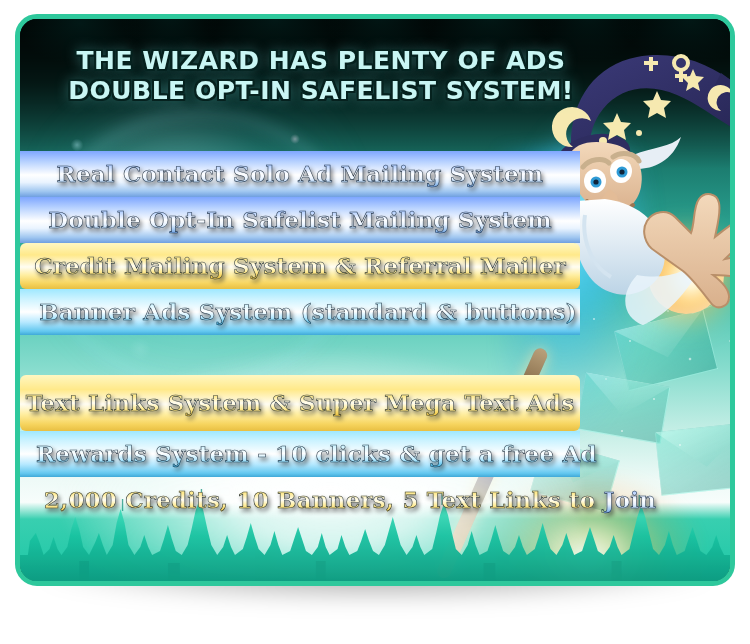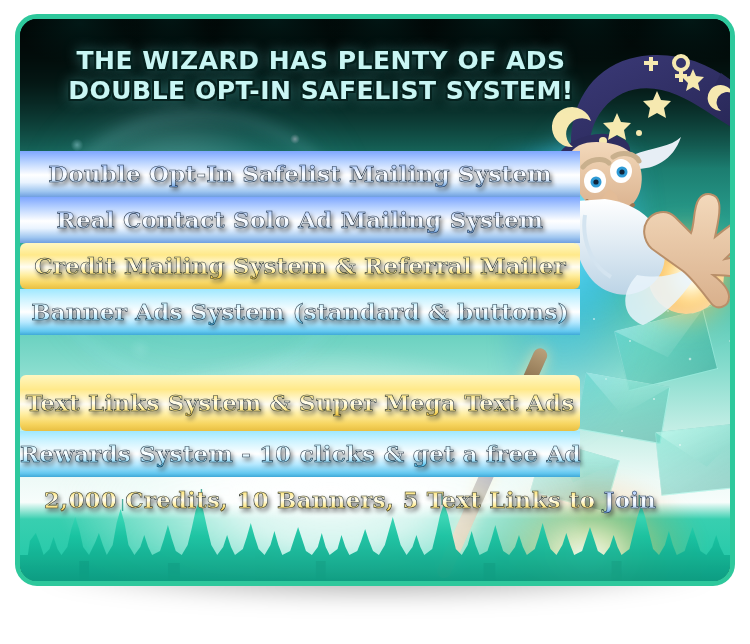--- a/index.html
+++ b/index.html
@@ -197,20 +197,21 @@
   }
   .fill-blue span,.fill-blue{
     background-image:linear-gradient(180deg,#7ea6ff 0%,#b9d3ff 24%,#ffffff 52%,#eaf4ff 68%,#9fc6f0 88%,#6f9fe0 100%);
   }
   .fill-gold span,.fill-gold{
     background-image:linear-gradient(180deg,#fff7c2 0%,#ffe98a 26%,#fffdf2 52%,#ffeea0 70%,#f6d45e 88%,#e8bf42 100%);
     border-radius:6px;
   }
   .fill-cyan span,.fill-cyan{
     background-image:linear-gradient(180deg,#9fe8ff 0%,#cdf3ff 22%,#ffffff 50%,#b7e9ff 72%,#63c7ef 92%,#3fa9d8 100%);
+    padding-left:8px;
   }
   .li .mix-gold{
     background-image:linear-gradient(180deg,#fff7c2 0%,#ffe98a 26%,#fffdf2 52%,#ffeea0 70%,#f6d45e 88%,#e8bf42 100%);
     padding-left:24px;
   }
   .li .mix-blue{
     background-image:linear-gradient(180deg,#7ea6ff 0%,#b9d3ff 24%,#ffffff 52%,#eaf4ff 68%,#9fc6f0 88%,#6f9fe0 100%);
   }
 </style>
 </head>
@@ -328,24 +329,24 @@
       </svg>
     </div>
 
     <div class="headline">
       <span class="l">The Wizard has plenty of ads</span>
       <span class="l">Double Opt-In Safelist System!</span>
     </div>
 
     <div class="list">
       <div class="li fill-blue">
+        <span>Real Contact Solo Ad Mailing System</span>
+      </div>
+      <div class="li fill-blue">
         <span>Double Opt-In Safelist Mailing System</span>
-      </div>
-      <div class="li fill-blue">
-        <span>Real Contact Solo Ad Mailing System</span>
       </div>
       <div class="li fill-gold">
         <span>Credit Mailing System &amp; Referral Mailer</span>
       </div>
       <div class="li fill-cyan">
         <span>Banner Ads System (standard &amp; buttons)</span>
       </div>
       <div class="li fill-gold" style="line-height:56px;margin-top:40px;">
         <span>Text Links System &amp; Super Mega Text Ads</span>
       </div>

